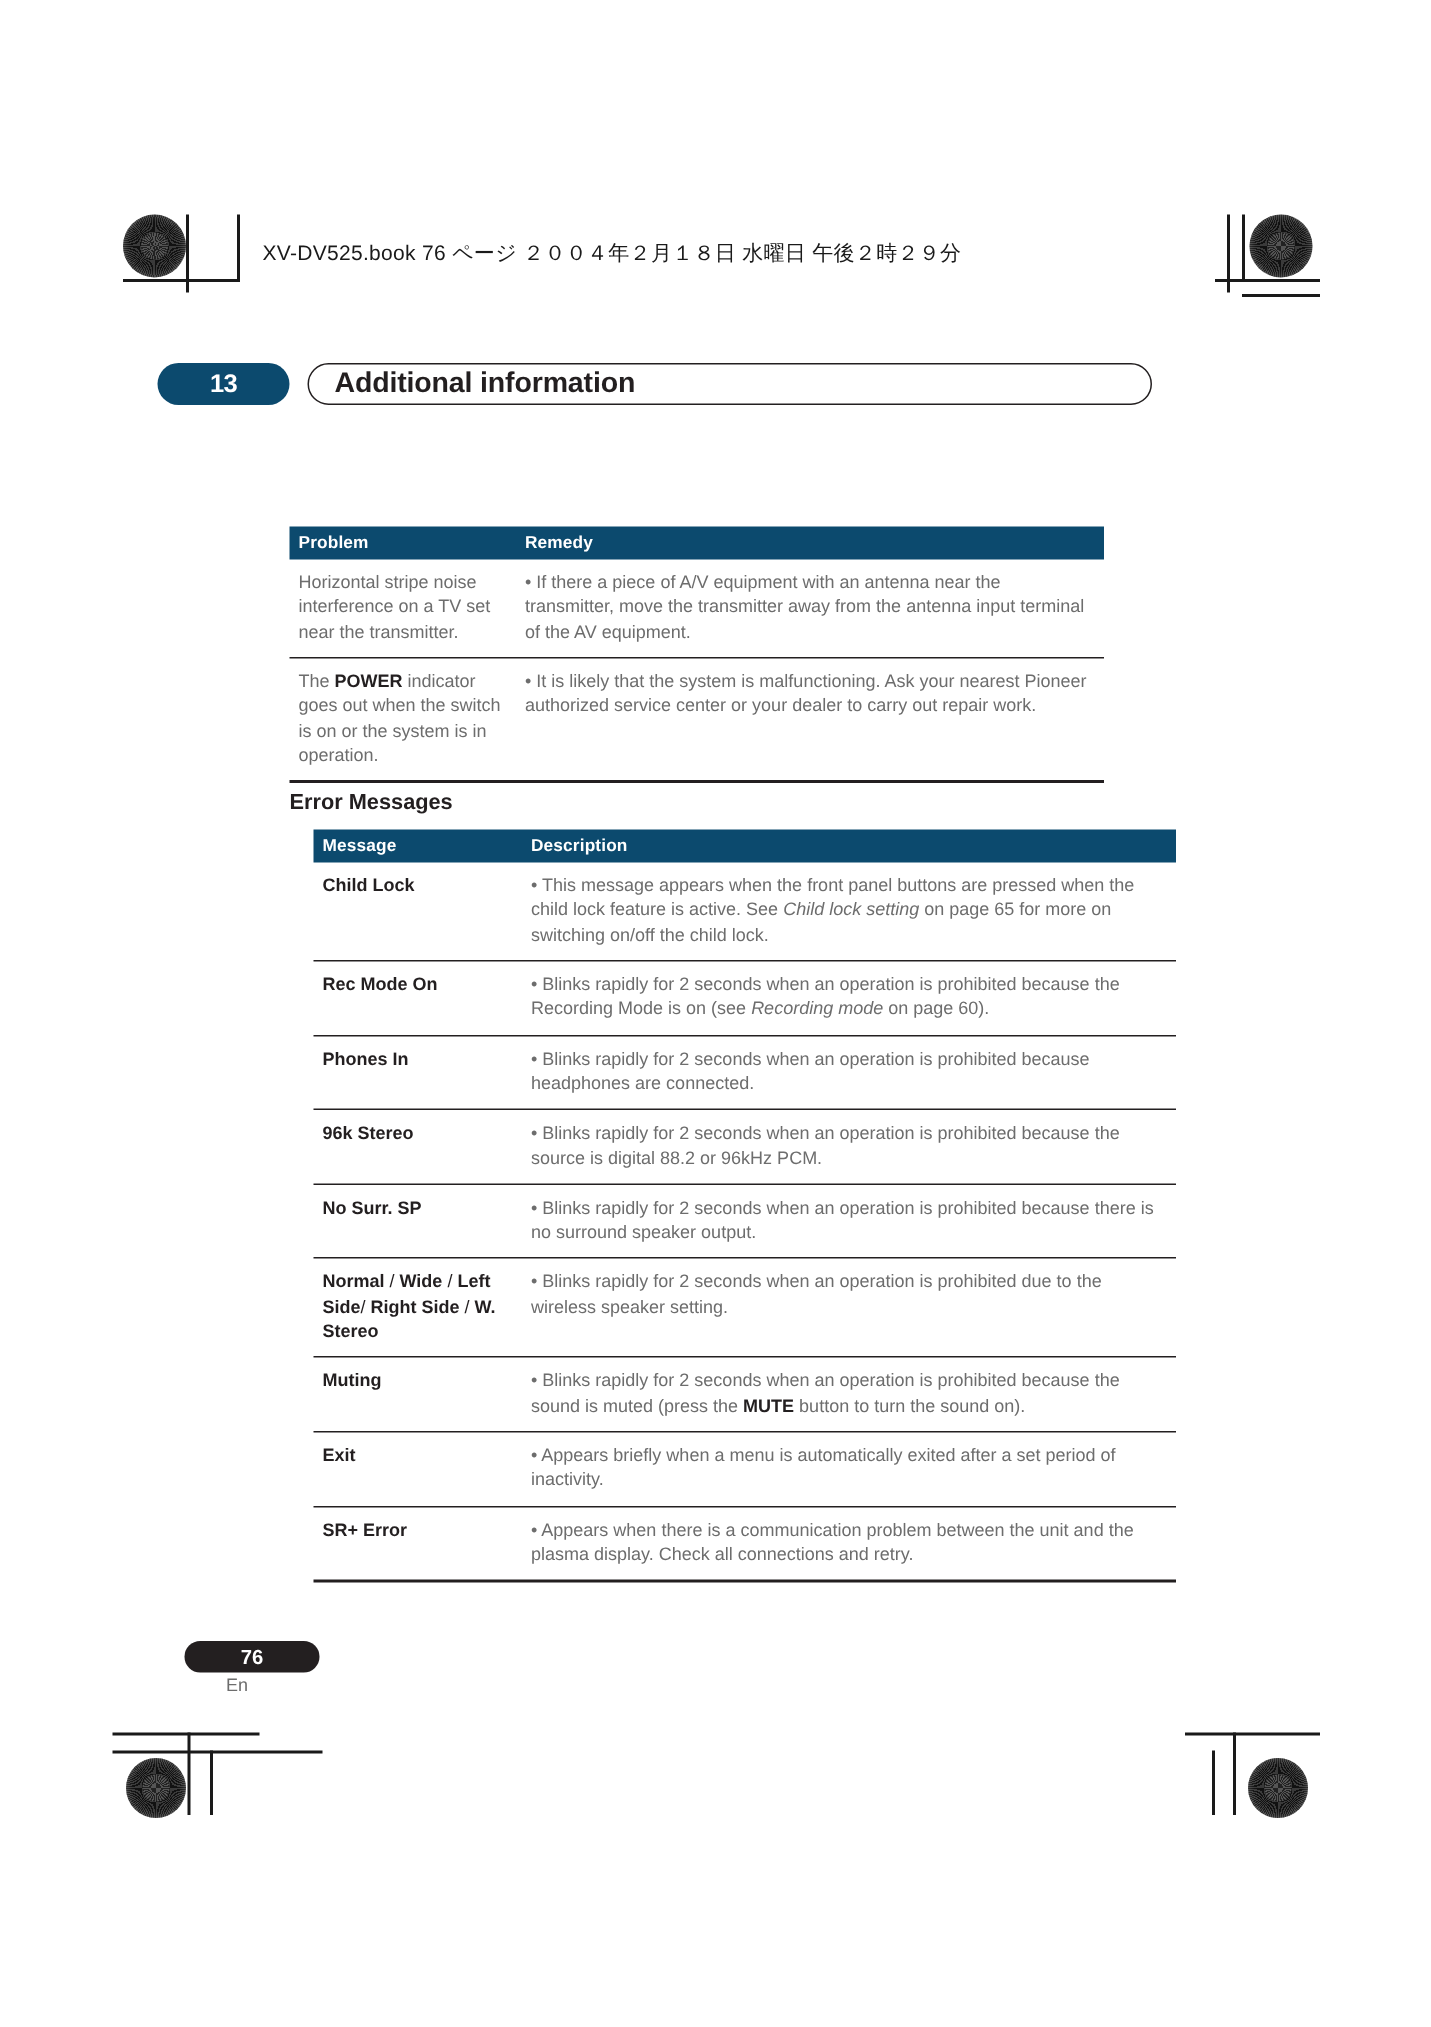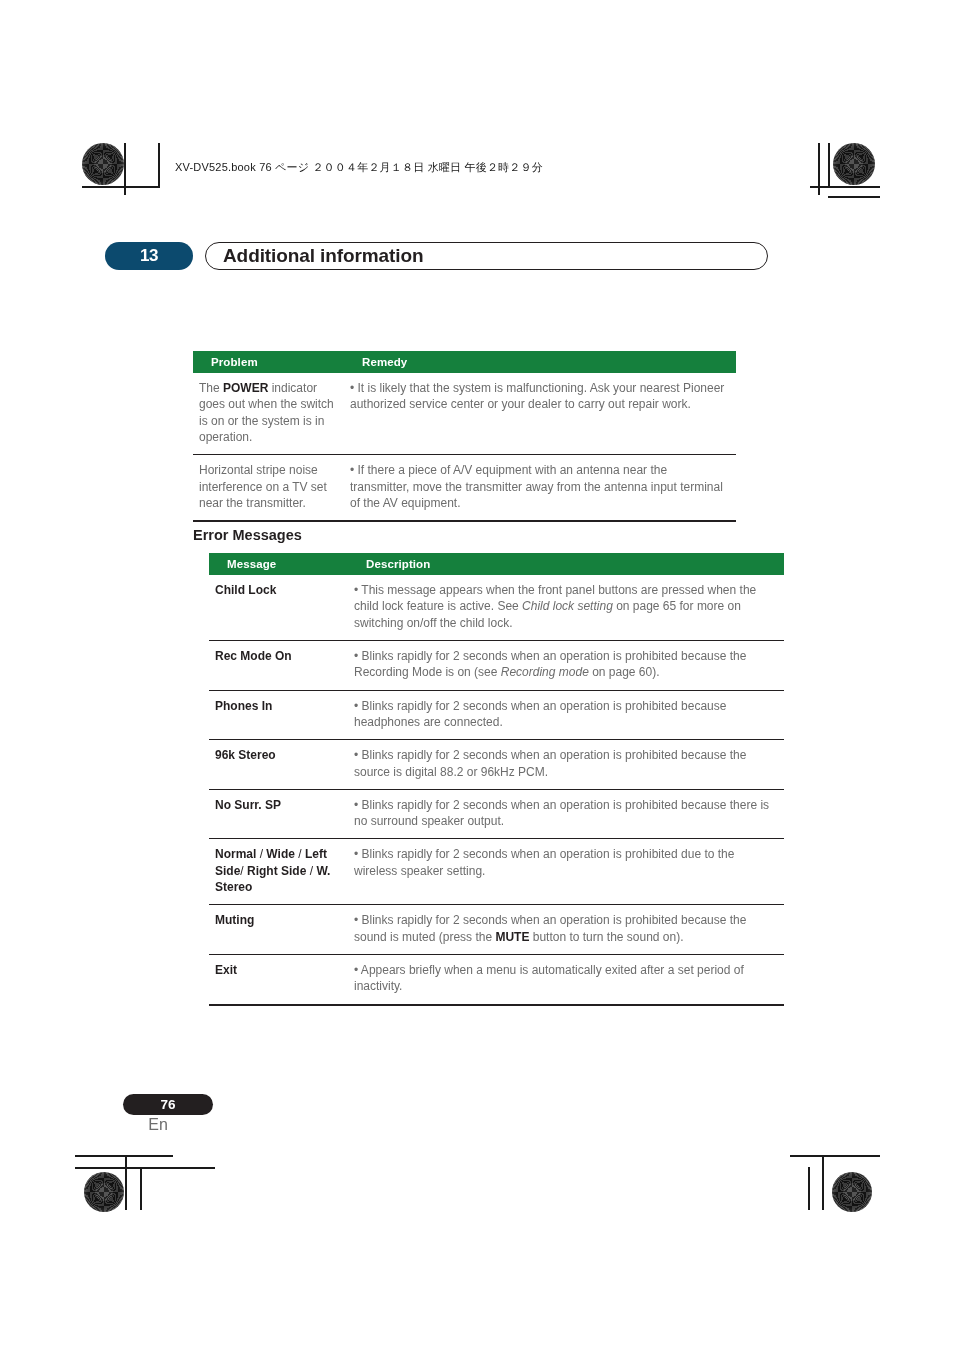--- a/index.html
+++ b/index.html
@@ -39,21 +39,21 @@
     background: repeating-conic-gradient(#555 0deg 6deg, #222 6deg 12deg);
   }
 
   .cropline { position: absolute; background: #1a1a1a; }
 
   
   .bookline {
     position: absolute;
     left: 175px;
     top: 160px;
-    font-size: 11px;
+    font-size: 14px;
     color: #1a1a1a;
     letter-spacing: 0.2px;
     white-space: nowrap;
   }
 
   
   .chapter-banner {
     position: absolute;
     left: 105px;
     top: 242px;
@@ -92,26 +92,26 @@
     letter-spacing: -0.1px;
   }
 
   
   .doctable {
     position: absolute;
     border-collapse: collapse;
     table-layout: fixed;
   }
   .doctable thead th {
-    background: #15803d;
+    background: #0c4a6e;
     color: #ffffff;
     font-size: 11.5px;
     font-weight: bold;
     text-align: left;
-    padding: 5px 0 5px 18px;
+    padding: 5px 0 5px 6px;
     letter-spacing: 0.1px;
   }
   .doctable tbody td {
     vertical-align: top;
     font-size: 12px;
     color: #6d6d6d;
     line-height: 1.36;
     padding: 7px 8px 9px 6px;
     border-top: 1.1px solid #231f20;
   }
@@ -159,21 +159,21 @@
     display: flex;
     align-items: center;
     justify-content: center;
   }
   .page-lang {
     position: absolute;
     left: 123px;
     top: 1116px;
     width: 70px;
     text-align: center;
-    font-size: 16px;
+    font-size: 12px;
     color: #6d6d6d;
   }
 </style>
 </head>
 <body>
 
 <div class="marks">
 
   <div class="density" style="left:82px; top:143px; width:42px; height:42px;"></div>
   <div class="cropline" style="left:124px; top:143px; width:1.6px; height:52px;"></div>
@@ -229,26 +229,26 @@
       <col style="width:392px">
     </colgroup>
   <thead>
     <tr>
       <th>Problem</th>
       <th>Remedy</th>
     </tr>
   </thead>
   <tbody>
     <tr>
+      <td class="plainlabel">Horizontal stripe noise interference on a TV set near the transmitter.</td>
+      <td>• If there a piece of A/V equipment with an antenna near the transmitter, move the transmitter away from the antenna input terminal of the AV equipment.</td>
+    </tr>
+    <tr>
       <td class="plainlabel"><span>The </span><b>POWER</b><span> indicator goes out when the switch is on or the system is in operation.</span></td>
       <td>• It is likely that the system is malfunctioning. Ask your nearest Pioneer authorized service center or your dealer to carry out repair work.</td>
-    </tr>
-    <tr>
-      <td class="plainlabel">Horizontal stripe noise interference on a TV set near the transmitter.</td>
-      <td>• If there a piece of A/V equipment with an antenna near the transmitter, move the transmitter away from the antenna input terminal of the AV equipment.</td>
     </tr>
     <tr class="bottomrule">
       <td></td>
         <td></td>
     </tr>
   </tbody>
 </table>
 
 <div class="section-heading">Error Messages</div>
 
@@ -289,20 +289,24 @@
       <td><span>• Blinks rapidly for 2 seconds when an operation is prohibited due to the wireless speaker setting.</span></td>
     </tr>
     <tr>
       <td class="label">Muting</td>
       <td><span>• Blinks rapidly for 2 seconds when an operation is prohibited because the sound is muted (press the </span><b>MUTE</b><span> button to turn the sound on).</span></td>
     </tr>
     <tr>
       <td class="label">Exit</td>
       <td><span>• Appears briefly when a menu is automatically exited after a set period of inactivity.</span></td>
     </tr>
+    <tr>
+      <td class="label">SR+ Error</td>
+      <td><span>• Appears when there is a communication problem between the unit and the plasma display. Check all connections and retry.</span></td>
+    </tr>
     <tr class="bottomrule">
       <td></td>
         <td></td>
     </tr>
   </tbody>
 </table>
 
 <div class="page-badge">76</div>
 <div class="page-lang">En</div>
 

